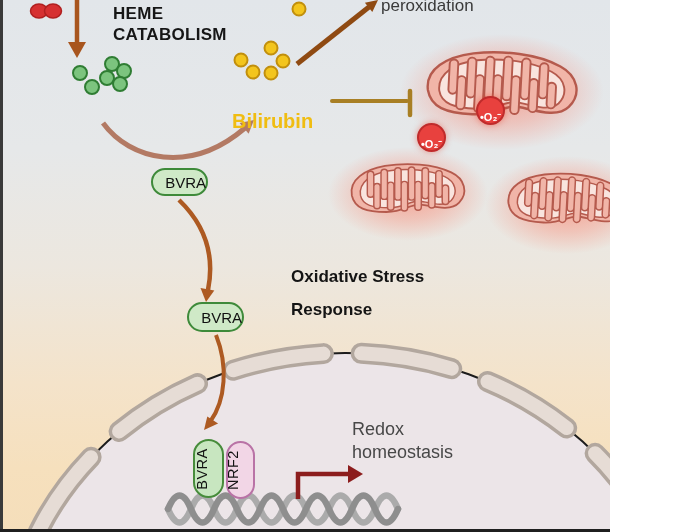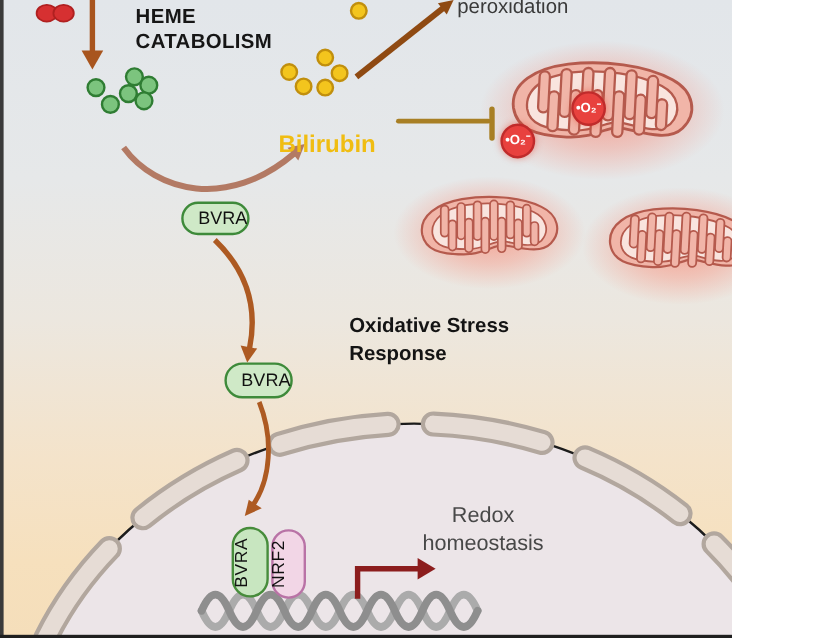--- a/index.html
+++ b/index.html
@@ -7,40 +7,41 @@
     position:relative;width:610px;height:532px;overflow:hidden;
     background:linear-gradient(180deg,#e2e6ea 0%,#e6e8e9 28%,#ece7df 50%,#f4e3ca 72%,#f6e0bd 88%,#f5deba 100%);
   }
   .layer{position:absolute;left:0;top:0;}
   .label{position:absolute;color:#161616;white-space:pre-line;}
   .b{font-weight:700;}
   .heme-label{left:113px;top:3px;font-size:17px;line-height:21px;letter-spacing:.3px;}
   .biliverdin-label{left:52px;top:88px;font-size:20px;color:#177f3a;}
   .bilirubin-label{left:232px;top:78px;font-size:20px;color:#f0bd12;margin-top:32px;}
   .peroxidation-label{left:381px;top:-4px;font-size:17px;font-weight:400;color:#3a3a3a;}
-  .oxstress-label{left:291px;top:260px;font-size:17px;line-height:23px;color:#141414;}
+  .oxstress-label{left:291px;top:260px;font-size:17px;line-height:33px;color:#141414;}
   .nrf2sig-label{left:258px;top:371px;font-size:19px;letter-spacing:.3px;color:#141414;}
-  .redox-label{left:352px;top:418px;font-size:18px;font-weight:400;line-height:23px;color:#484848;text-align:center;}
+  .redox-label{left:352px;top:418px;font-size:18px;font-weight:400;line-height:23px;color:#484848;}
   .pill{
     position:absolute;display:flex;align-items:center;justify-content:flex-end;
     background:#cfe9c7;border:2.5px solid #3e8a3a;border-radius:16px;
     font-size:15px;color:#111;box-sizing:border-box;
   }
   .pill-h1{left:151px;top:168px;width:57px;height:28px;}
   .pill-h2{left:187px;top:302px;width:57px;height:30px;}
   .pill-v{width:31px;height:59px;border-radius:16px;}
   .pill-v span{transform:rotate(-90deg);font-size:14.5px;letter-spacing:.5px;}
   .pill-bvra-n{left:193px;top:439px;background:#c8e6c0;border-color:#478c3b;}
   .pill-nrf2-n{left:226px;top:441px;width:29px;height:58px;background:#f2d6e6;border-color:#b973a6;}
   .badge{
     position:absolute;width:29px;height:29px;border-radius:50%;
     background:#e8413e;border:2px solid #c02b2b;box-sizing:border-box;
-    display:flex;align-items:center;justify-content:center;
+    display:flex;align-items:flex-end;justify-content:center;
     color:#fff;font-size:11px;font-weight:700;line-height:1;
     box-shadow:0 0 6px rgba(230,60,40,.5);
+    margin-top:20px;
   }
   .badge-1{left:417px;top:103px;}
   .badge-2{left:476px;top:76px;}
   .frame-left{position:absolute;left:0;top:0;width:3px;height:532px;background:#3a3a3a;}
   .frame-bottom{position:absolute;left:0;bottom:0;width:694px;height:3px;background:#1f1f1f;}
 </style>
 </head>
 <body>
 
 <div class="canvas">

